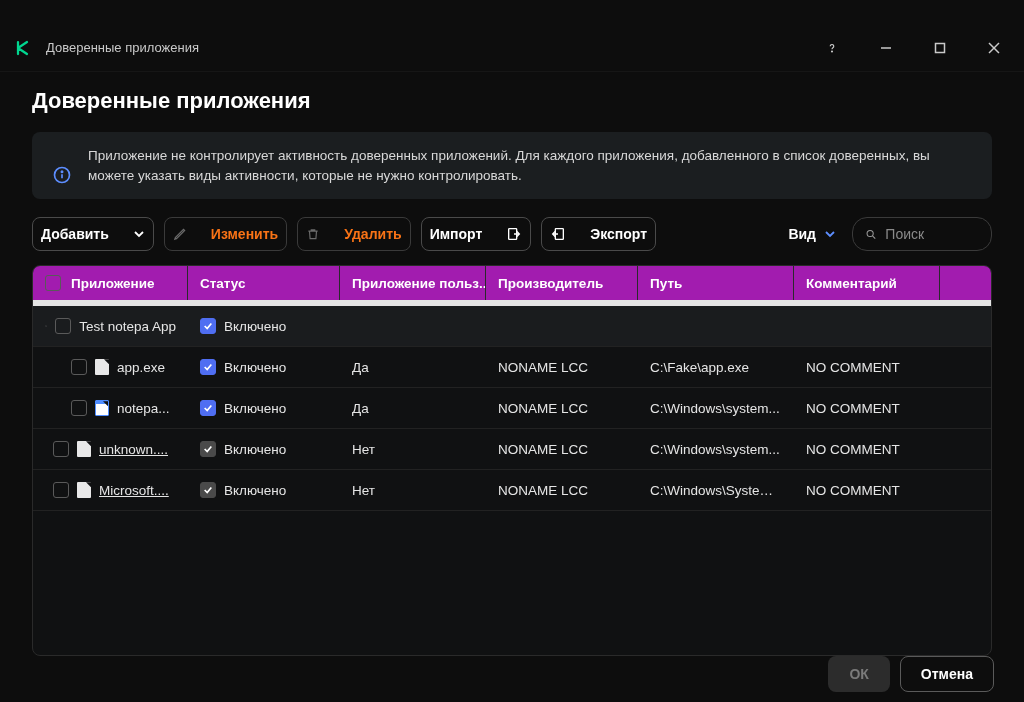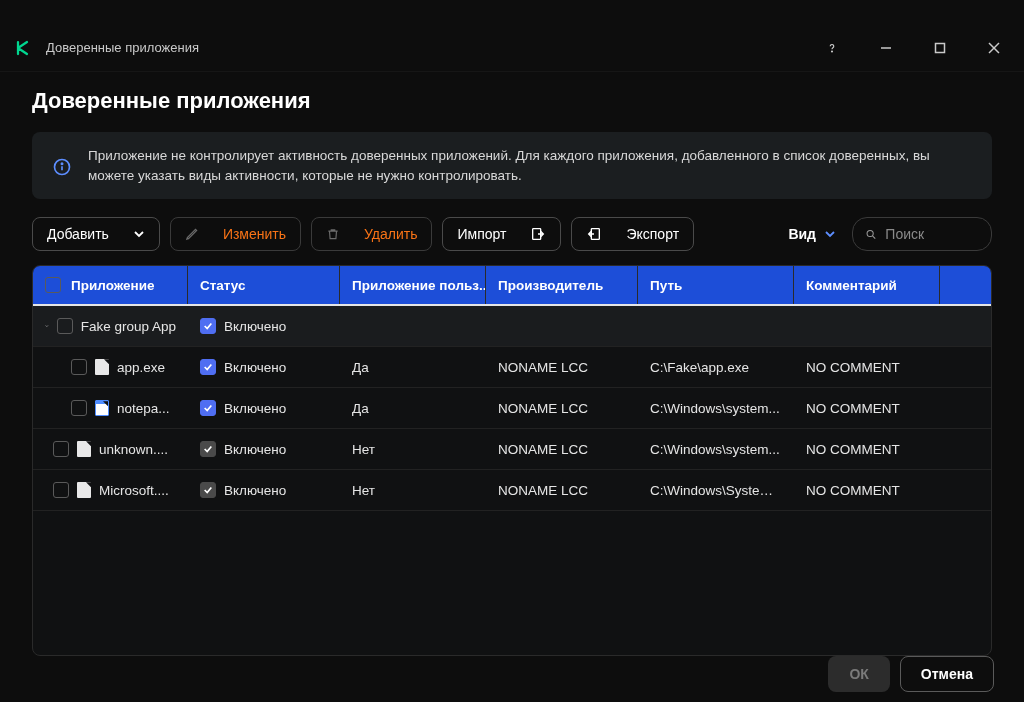--- a/index.html
+++ b/index.html
@@ -5,53 +5,53 @@
   * { box-sizing: border-box; margin: 0; padding: 0; }
   html, body { width: 1024px; height: 702px; background: #0d0d0d; font-family: -apple-system, "Segoe UI", Arial, sans-serif; color: #e5e5e5; overflow: hidden; }
   .window { width: 1024px; height: 702px; background: #0d0d0d; display: flex; flex-direction: column; margin-top: 24px; }
   .titlebar { height: 48px; display: flex; align-items: center; padding: 0 14px 0 14px; border-bottom: 1px solid rgba(255,255,255,0.04); }
   .logo { width: 20px; height: 20px; margin-right: 12px; display: flex; align-items: center; justify-content: center; }
   .title-text { font-size: 13px; color: #c9c9c9; flex: 1; }
   .winbtns { display: flex; gap: 22px; align-items: center; }
   .winbtn { width: 32px; height: 32px; display: flex; align-items: center; justify-content: center; cursor: pointer; color: #c9c9c9; }
   .content { flex: 1; padding: 16px 32px 0 32px; display: flex; flex-direction: column; }
   h1 { font-size: 22px; font-weight: 700; color: #fff; margin-bottom: 18px; }
-  .info-box { background: #1b1e20; border-radius: 8px; padding: 14px 18px; display: flex; gap: 14px; align-items: center; margin-bottom: 18px; }
+  .info-box { background: #1b1e20; border-radius: 8px; padding: 14px 18px; display: flex; gap: 14px; align-items: flex-end; margin-bottom: 18px; }
   .info-icon { flex: 0 0 24px; display:flex;align-items:center;justify-content:center; margin-top:2px;}
   .info-text { font-size: 13.5px; line-height: 1.45; color: #d8d8d8; }
   .toolbar { display: flex; align-items: center; gap: 10px; margin-bottom: 14px; }
-  .btn { height: 34px; padding: 0 14px; border-radius: 8px; display: inline-flex; align-items: center; gap: 24px; font-size: 14px; font-weight: 400; cursor: pointer; border: 1px solid #4a4a4a; background: transparent; color: #fff; }
+  .btn { height: 34px; padding: 0 8px; border-radius: 8px; display: inline-flex; align-items: center; gap: 24px; font-size: 14px; font-weight: 700; cursor: pointer; border: 1px solid #4a4a4a; background: transparent; color: #fff; }
   .btn.ghost { border-color: #3a3a3a; color: #f97316; cursor: default; }
   .btn.ghost svg { stroke: #6b6b6b; }
   .spacer { flex: 1; }
   .view-btn { color: #ffffff; display: inline-flex; align-items: center; gap: 8px; font-size: 14px; font-weight: 600; cursor: pointer; padding: 0 6px; }
   .search { height: 34px; width: 140px; border: 1px solid #3a3a3a; border-radius: 15px; display: flex; align-items: center; padding: 0 12px; gap: 8px; }
   .search input { background: transparent; border: none; outline: none; color: #e5e5e5; width: 100%; font-size: 14px; }
   .search input::placeholder { color: #8a8a8a; }
   .table { flex: 1; border: 1px solid #2a2a2a; border-radius: 8px; overflow: hidden; display: flex; flex-direction: column; background: #101112; }
-  .thead { display: grid; grid-template-columns: 155px 152px 146px 152px 156px 146px 16px; height: 40px; align-items: center; background: #1d4ed8; border-bottom: 2px solid #e5e5e5; }
+  .thead { display: grid; grid-template-columns: 155px 152px 146px 152px 156px 146px 16px; height: 40px; align-items: center; background: #a21caf; border-bottom: 6px solid #e5e5e5; }
   .th { font-size: 13.5px; font-weight: 700; color: #fff; padding: 0 12px; border-right: 1px solid #2a2a2a; height: 100%; display: flex; align-items: center; gap: 10px; overflow:hidden; white-space:nowrap;}
   .th:last-child { border-right: none; }
   .tbody { flex: 1; }
   .trow { display: grid; grid-template-columns: 155px 152px 146px 152px 156px 146px 16px; height: 41px; align-items: center; border-bottom: 1px solid #222; }
   .trow.group { background: #1a1c1e; }
   .td { font-size: 13.5px; color: #e5e5e5; padding: 0 12px; display: flex; align-items: center; gap: 8px; overflow: hidden; white-space: nowrap; text-overflow: ellipsis; height:100%;}
   .td .trunc { overflow:hidden; text-overflow:ellipsis; white-space:nowrap; }
   .cb { width: 16px; height: 16px; border: 1.5px solid #5a5a5a; border-radius: 3px; flex: 0 0 16px; background: transparent; }
   .cb.checked { background: #4f6ef2; border-color: #4f6ef2; display:flex;align-items:center;justify-content:center;}
   .cb.grey { background: #4a4a4a; border-color: #4a4a4a; display:flex;align-items:center;justify-content:center;}
   .file-icon { width: 14px; height: 16px; background: #e8e8e8; border-radius: 1px; flex: 0 0 14px; position:relative;}
   .file-icon::after{content:"";position:absolute;top:0;right:0;width:5px;height:5px;background:#101112;clip-path:polygon(0 0,100% 0,100% 100%);}
   .file-icon.notepad { background: linear-gradient(#4f8dff 0 25%, #fff 25%); border:1px solid #4f8dff;}
   .chev { transition: transform .15s; }
   .footer { height: 70px; display: flex; justify-content: flex-end; gap: 10px; padding: 0 30px; }
   .fbtn { height: 36px; padding: 0 20px; border-radius: 8px; font-size: 14px; font-weight: 700; display:inline-flex;align-items:center; border:1px solid transparent;}
   .fbtn.ok { background: #2c2c2c; color: #7a7a7a; }
   .fbtn.cancel { background: transparent; border-color: #5a5a5a; color: #fff; cursor:pointer;}
-  .indent1 { padding-left: 20px; }
+  .indent1 { padding-left: 20px; text-decoration: underline; }
   .indent2 { padding-left: 38px; }
 </style>
 </head>
 <body>
 
 <div class="window">
 
   <div class="titlebar">
     <span class="logo">
       <svg width="18" height="18" viewBox="0 0 24 24">
@@ -172,21 +172,21 @@
         <div class="th"></div>
       </div>
       <div class="tbody" id="tbody">
 
         <div class="trow group">
           <div class="td">
             <svg class="chev" width="12" height="12" viewBox="0 0 12 12">
                 <path d="M2 4 L6 8 L10 4" stroke="#c9c9c9" stroke-width="1.8" fill="none"></path>
               </svg>
             <span class="cb"></span>
-            <span>Fake group App</span>
+            <span>Test notepa App</span>
           </div>
           <div class="td">
             <span class="cb checked">
               <svg width="10" height="10" viewBox="0 0 12 12">
                   <path d="M2 6 L5 9 L10 3" stroke="#fff" stroke-width="2" fill="none"></path>
                 </svg>
             </span>
             <span>Включено</span>
           </div>
           <div class="td"></div>

